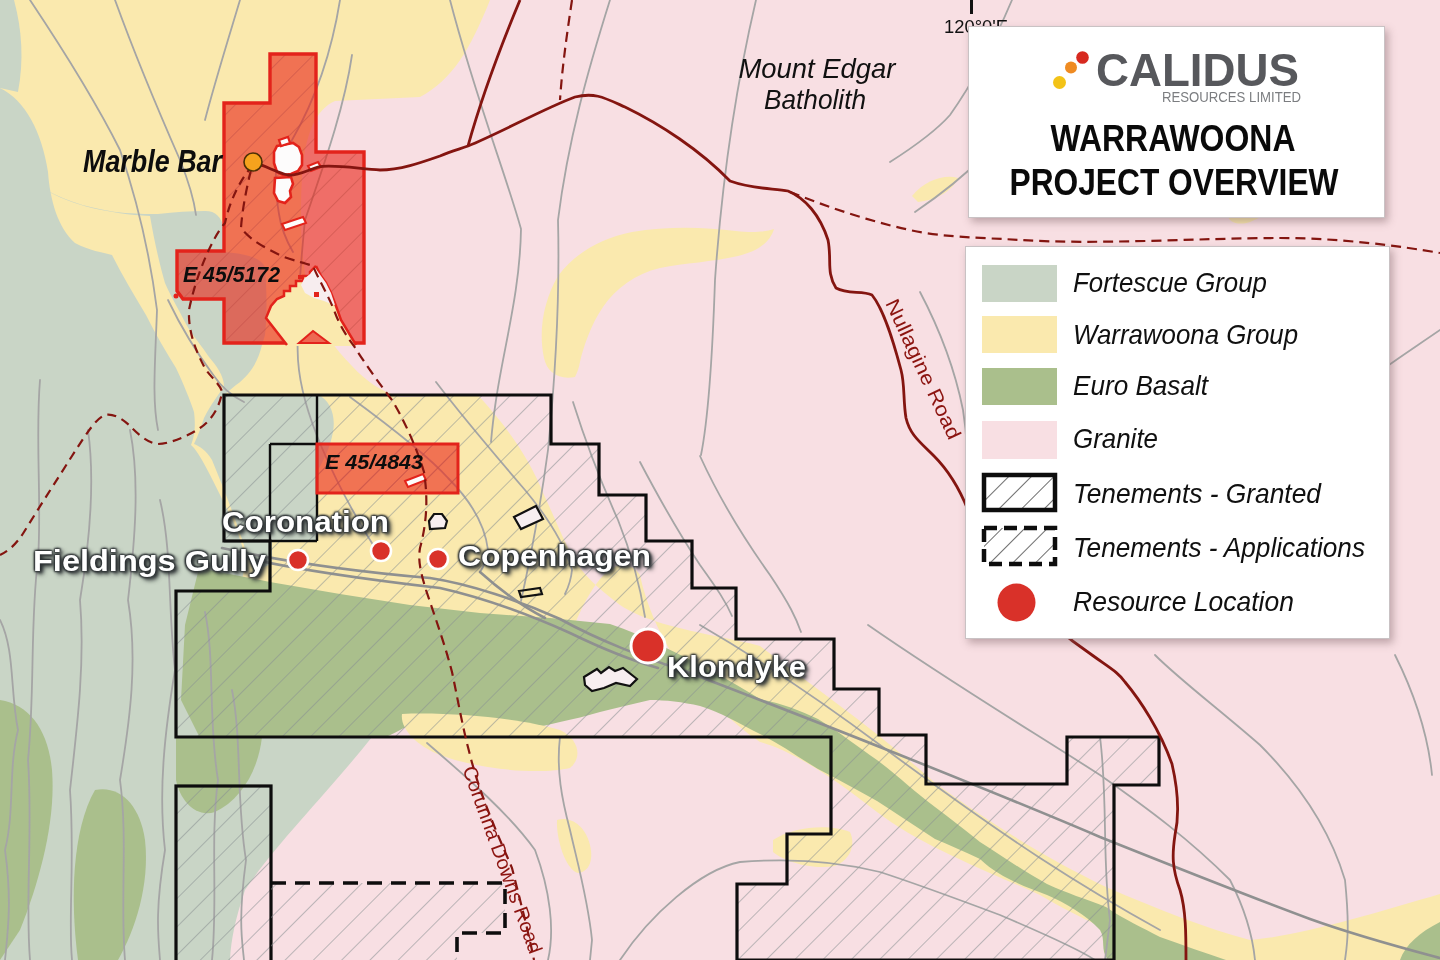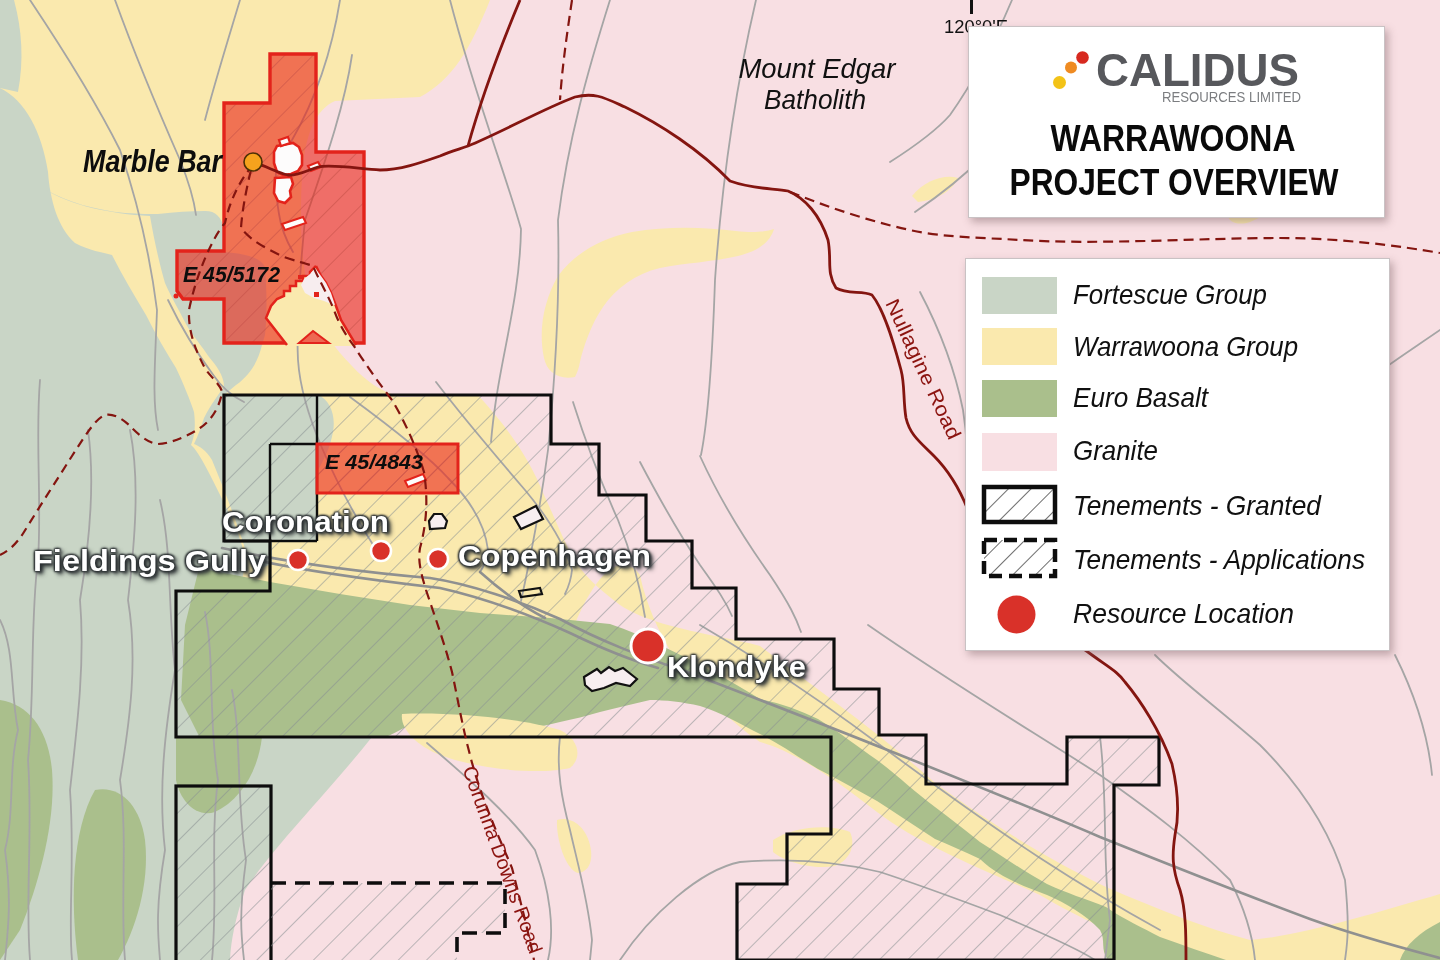--- a/index.html
+++ b/index.html
@@ -239,21 +239,21 @@
     <text x="127" y="59" font-size="47" font-weight="bold" fill="#57585c" textLength="203" lengthAdjust="spacingAndGlyphs">CALIDUS</text>
 
     <text x="193" y="74.5" font-size="15" fill="#7b7d80" textLength="139" lengthAdjust="spacingAndGlyphs">RESOURCES LIMITED</text>
 
     <text x="204" y="123.5" font-size="37" font-weight="bold" fill="#0a0a0a" text-anchor="middle" textLength="245" lengthAdjust="spacingAndGlyphs">WARRAWOONA</text>
 
     <text x="205" y="167.5" font-size="37" font-weight="bold" fill="#0a0a0a" text-anchor="middle" textLength="329" lengthAdjust="spacingAndGlyphs">PROJECT OVERVIEW</text>
   </svg>
 </div>
 
-<div class="box" id="legendbox" style="left:965px;top:258px;width:423px;height:391px;">
+<div class="box" id="legendbox" style="left:965px;top:246px;width:423px;height:391px;">
   <svg width="423" height="391" font-family="Liberation Sans, sans-serif">
 
     <rect x="16" y="18" width="75" height="37" fill="#c9d5c6"></rect>
     <text x="107" y="45.0" font-size="28" font-style="italic" fill="#101010" textLength="194" lengthAdjust="spacingAndGlyphs">Fortescue Group</text>
 
     <rect x="16" y="69" width="75" height="37" fill="#fae9ae"></rect>
     <text x="107" y="96.5" font-size="28" font-style="italic" fill="#101010" textLength="225" lengthAdjust="spacingAndGlyphs">Warrawoona Group</text>
 
     <rect x="16" y="121" width="75" height="37" fill="#aabf8c"></rect>
     <text x="107" y="148.0" font-size="28" font-style="italic" fill="#101010" textLength="135" lengthAdjust="spacingAndGlyphs">Euro Basalt</text>

